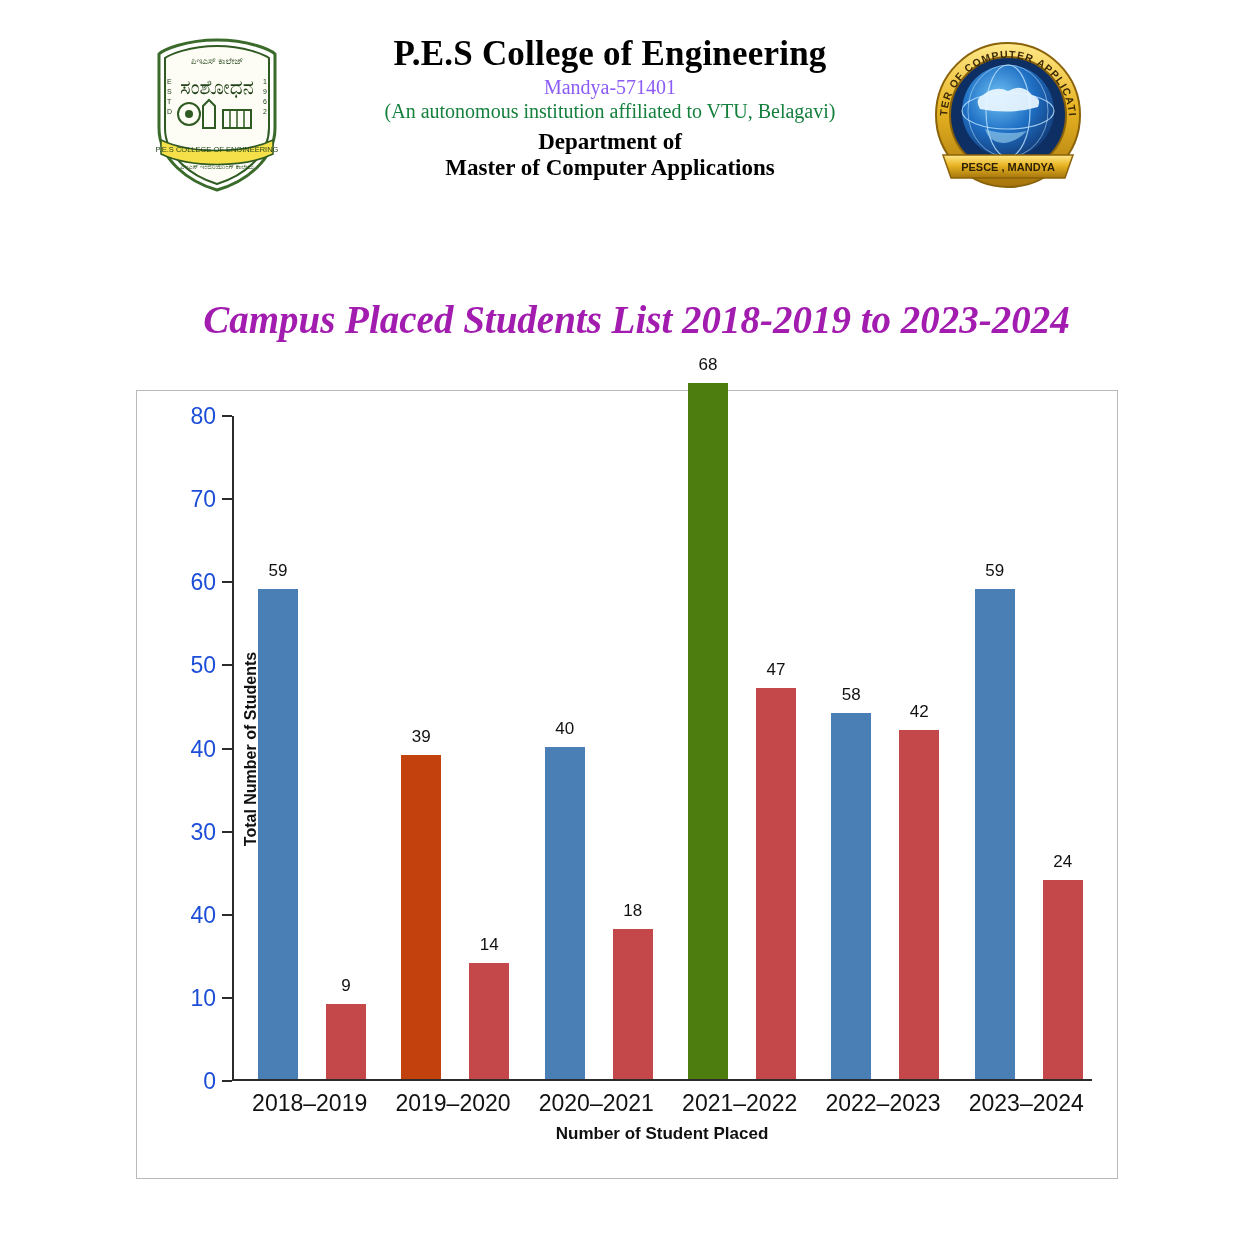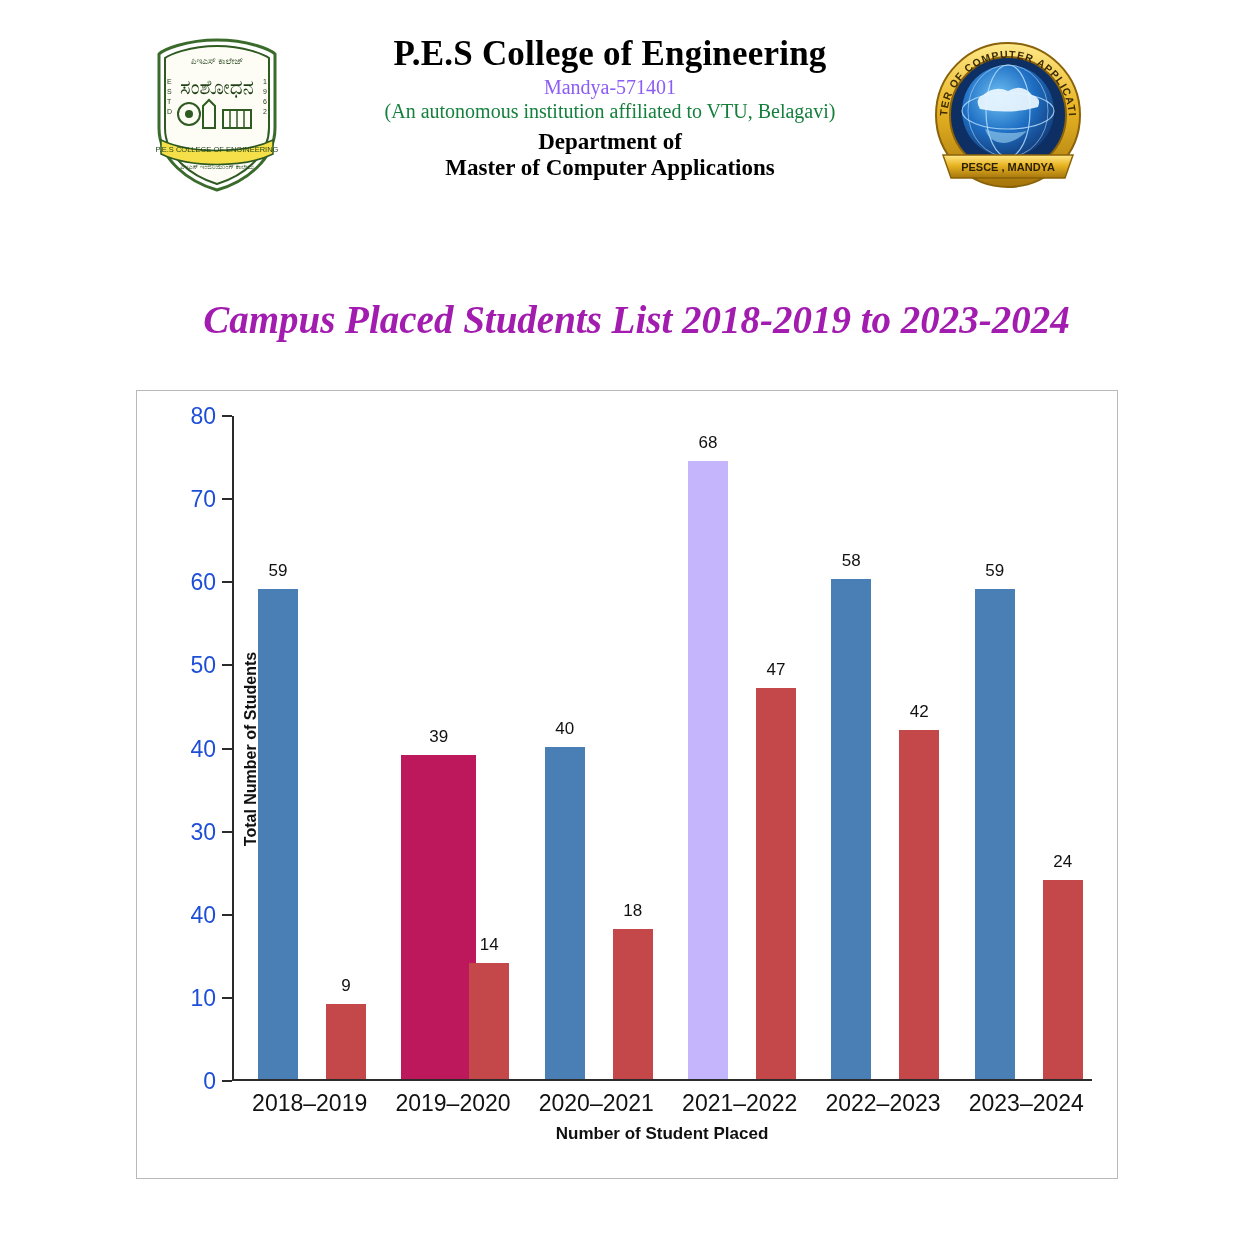--- a/index.html
+++ b/index.html
@@ -308,48 +308,48 @@
       <div class="group" style="left: 16px; width: 123.333px;">
         <div class="bar s0" style="height: 490.438px; background: rgb(74, 127, 181);">
           <span class="bar-value">59</span>
         </div>
         <div class="bar s1" style="height: 74.8125px; background: rgb(196, 71, 74);">
           <span class="bar-value">9</span>
         </div>
         <div class="group-label">2018–2019</div>
       </div>
       <div class="group" style="left: 159.333px; width: 123.333px;">
-        <div class="bar s0" style="height: 324.188px; background: #be185d; padding-left: 35px;">
+        <div class="bar s0" style="height: 324.188px; background: #c2410c;">
           <span class="bar-value">39</span>
         </div>
         <div class="bar s1" style="height: 116.375px; background: rgb(196, 71, 74);">
           <span class="bar-value">14</span>
         </div>
         <div class="group-label">2019–2020</div>
       </div>
       <div class="group" style="left: 302.667px; width: 123.333px;">
         <div class="bar s0" style="height: 332.5px; background: rgb(74, 127, 181);">
           <span class="bar-value">40</span>
         </div>
         <div class="bar s1" style="height: 149.625px; background: rgb(196, 71, 74);">
           <span class="bar-value">18</span>
         </div>
         <div class="group-label">2020–2021</div>
       </div>
       <div class="group" style="left: 446px; width: 123.333px;">
-        <div class="bar s0" style="height: 618px; background: #c4b5fd;">
+        <div class="bar s0" style="height: 696px; background: #4d7c0f;">
           <span class="bar-value">68</span>
         </div>
         <div class="bar s1" style="height: 390.688px; background: rgb(196, 71, 74);">
           <span class="bar-value">47</span>
         </div>
         <div class="group-label">2021–2022</div>
       </div>
       <div class="group" style="left: 589.333px; width: 123.333px;">
-        <div class="bar s0" style="height: 500px; background: rgb(74, 127, 181);">
+        <div class="bar s0" style="height: 366px; background: rgb(74, 127, 181);">
           <span class="bar-value">58</span>
         </div>
         <div class="bar s1" style="height: 349.125px; background: rgb(196, 71, 74);">
           <span class="bar-value">42</span>
         </div>
         <div class="group-label">2022–2023</div>
       </div>
       <div class="group" style="left: 732.667px; width: 123.333px;">
         <div class="bar s0" style="height: 490.438px; background: rgb(74, 127, 181);">
           <span class="bar-value">59</span>

